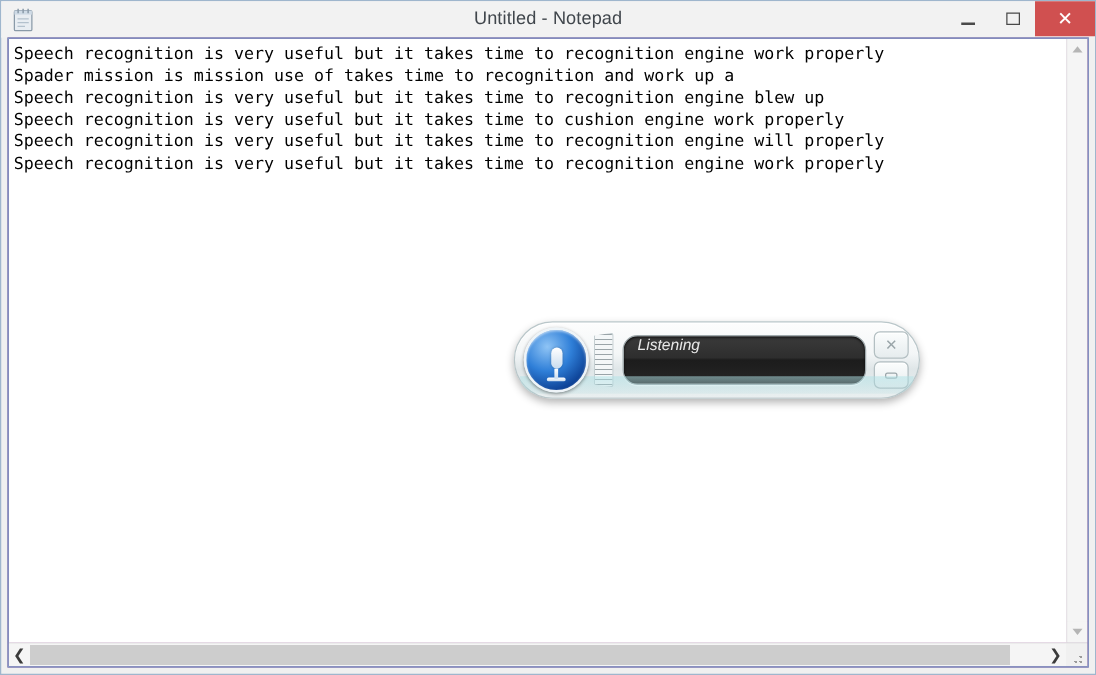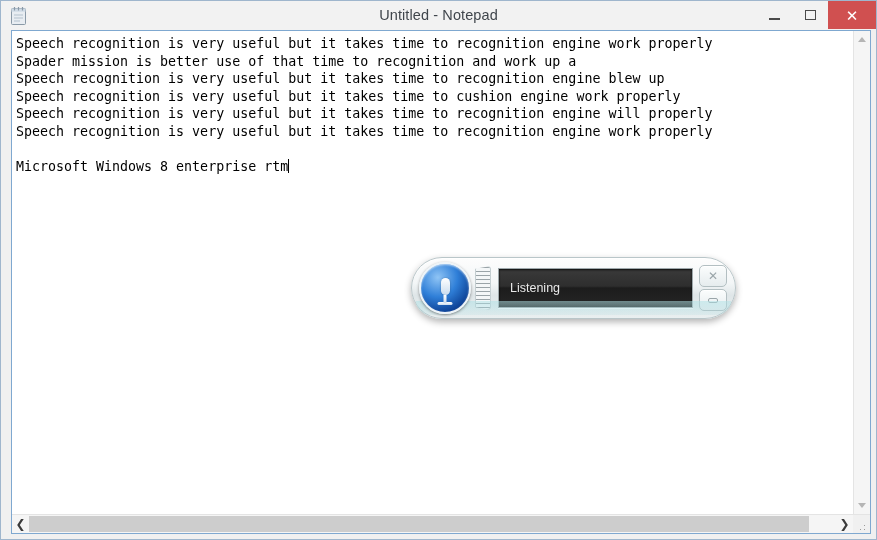--- a/index.html
+++ b/index.html
@@ -110,21 +110,21 @@
     color: #1a1a1a;
     padding: 2px 9px 3px 9px;
     cursor: default;
     white-space: nowrap;
   }
 
   
   #client-area {
     flex: 1 1 auto;
     position: relative;
-    margin: 0 5px 5px 10px;
+    margin: 0 5px 5px 5px;
     border: 1px solid #7fa8d0;
     background: #701a75;
     box-sizing: border-box;
     display: flex;
     flex-direction: column;
     overflow: hidden;
   }
   #edit-row {
     flex: 1 1 auto;
     display: flex;
@@ -316,28 +316,28 @@
         #9aa4a8 0px, #9aa4a8 1px,
         #f4f7f8 1px, #f4f7f8 4px);
     border: 1px solid #c4ced1;
     box-sizing: border-box;
     clip-path: polygon(0 6%, 100% 0, 100% 100%, 0 94%);
   }
   #speech-status-panel {
     flex: 1 1 auto;
     height: 40px;
     margin: 0 6px 0 7px;
-    border-radius: 0;
+    border-radius: 12px;
     background: linear-gradient(180deg, #3a3a3a 0%, #2e2e2e 45%, #1c1c1c 50%, #262626 100%);
     border: 1px solid #9fa9ac;
     box-shadow: inset 0 1px 2px rgba(0,0,0,0.8), 0 1px 0 rgba(255,255,255,0.7);
     display: flex;
-    align-items: center;
     box-sizing: border-box;
     overflow: hidden;
+    font-style: italic;
   }
   #speech-status-text {
     color: #e8e8e8;
     font-size: 12.5px;
     padding-left: 11px;
     font-family: "Liberation Sans", sans-serif;
   }
   #widget-buttons {
     flex: 0 0 28px;
     width: 28px;
@@ -407,27 +407,26 @@
     </div>
   </div>
 
 
   <div id="client-area">
 
     <div id="edit-row">
 
       <div id="text-canvas">
         <div class="text-line">Speech recognition is very useful but it takes time to recognition engine work properly</div>
-        <div class="text-line">Spader mission is better use of that time to recognition and work up a</div>
+        <div class="text-line">Spader mission is mission use of takes time to recognition and work up a</div>
         <div class="text-line">Speech recognition is very useful but it takes time to recognition engine blew up</div>
         <div class="text-line">Speech recognition is very useful but it takes time to cushion engine work properly</div>
         <div class="text-line">Speech recognition is very useful but it takes time to recognition engine will properly</div>
         <div class="text-line">Speech recognition is very useful but it takes time to recognition engine work properly</div>
         <div class="text-line"></div>
-        <div class="text-line"><span>Microsoft Windows 8 enterprise rtm</span><span id="caret"></span></div>
       </div>
 
       <div id="vscroll">
         <div id="vscroll-up">
           <span class="arrow-up"></span>
         </div>
         <div id="vscroll-track"></div>
         <div id="vscroll-down">
           <span class="arrow-down"></span>
         </div>

